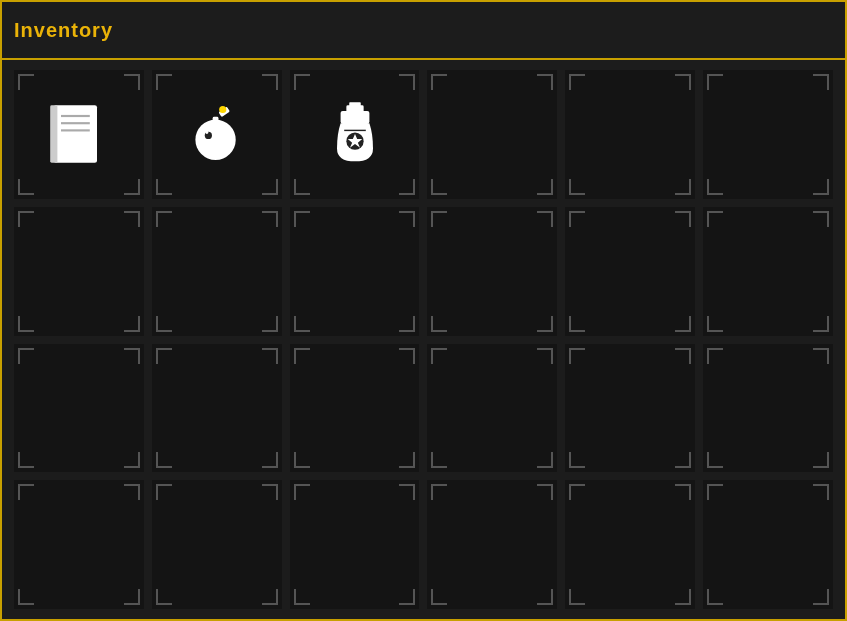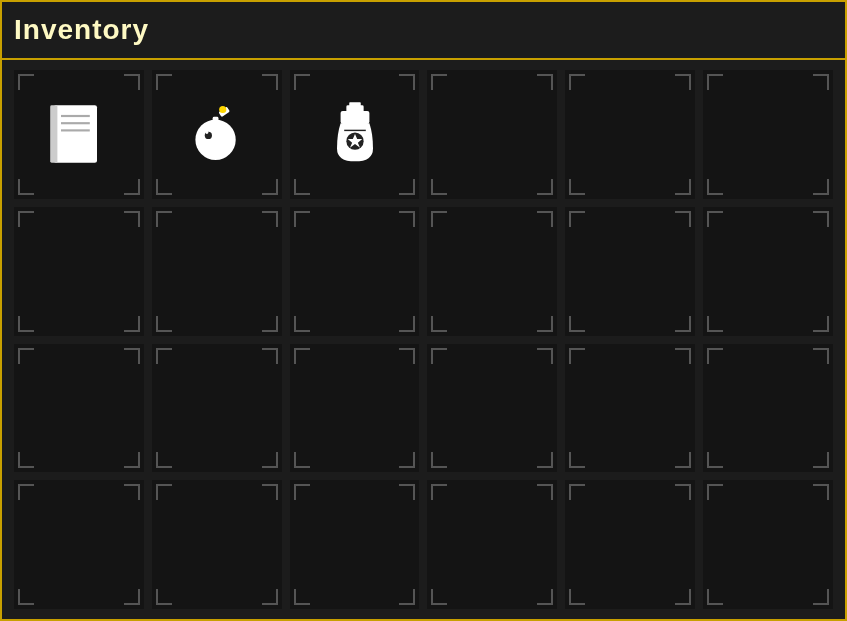--- a/index.html
+++ b/index.html
@@ -28,22 +28,22 @@
     #header {
       background-color: #1c1c1c;
       border-bottom: 2px solid #c8a000;
       padding: 10px 12px;
       height: 58px;
       display: flex;
       align-items: center;
     }
 
     #title {
-      color: #fef9c3;
-      font-size: 28px;
+      color: #eab308;
+      font-size: 20px;
       font-weight: 600;
       letter-spacing: 1px;
     }
 
     #grid-container {
       flex: 1;
       padding: 10px 12px;
       display: grid;
       grid-template-columns: repeat(6, 1fr);
       grid-template-rows: repeat(4, 1fr);

